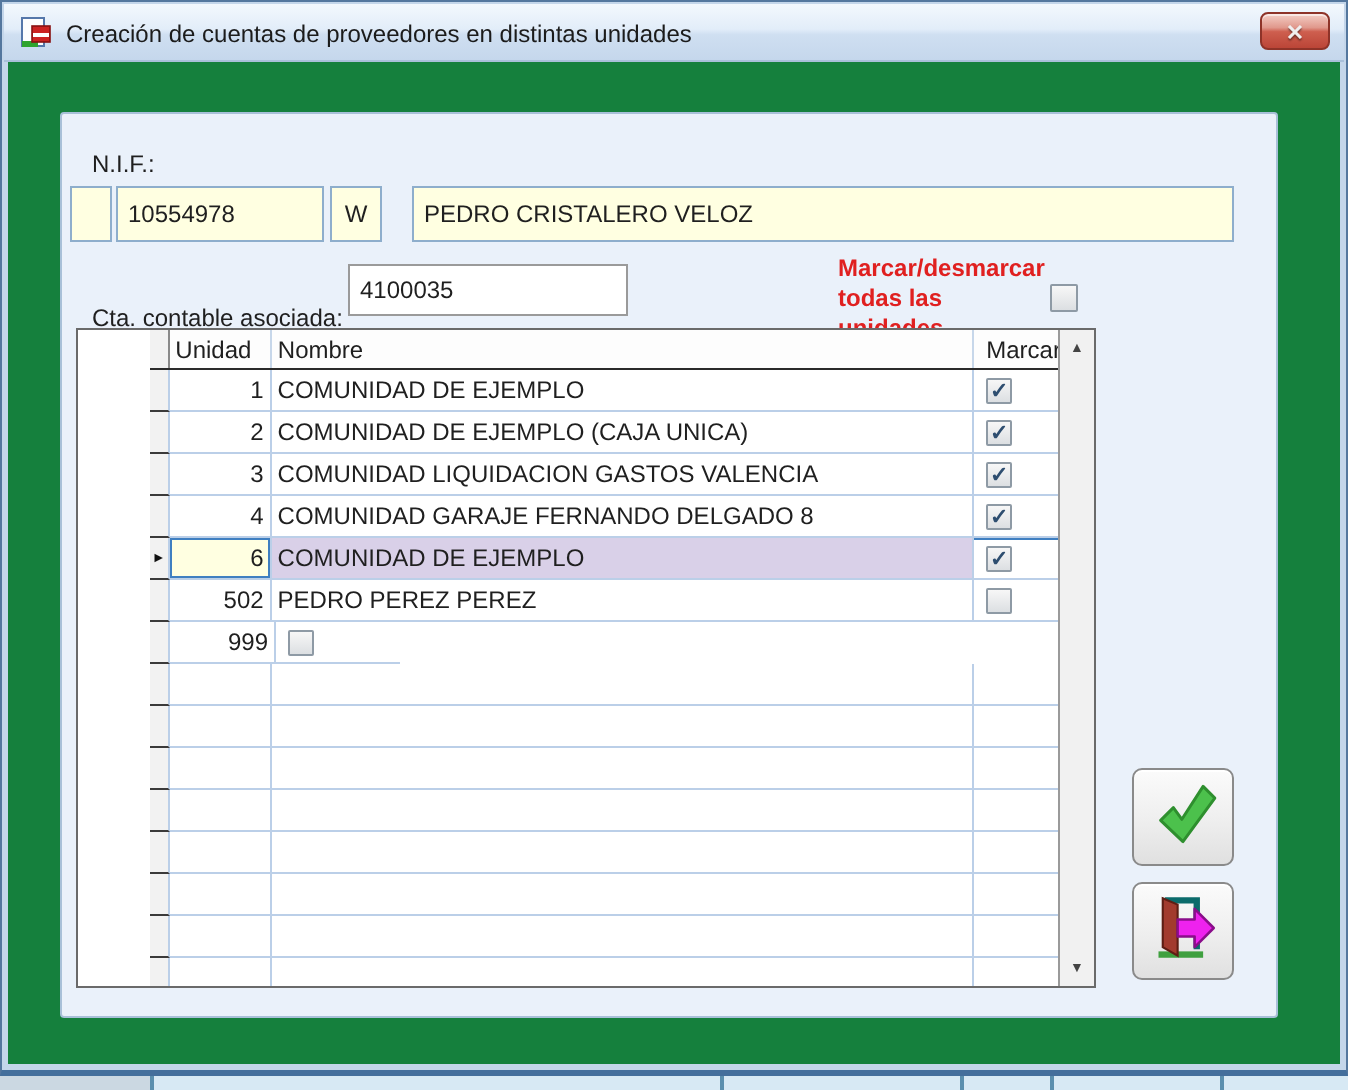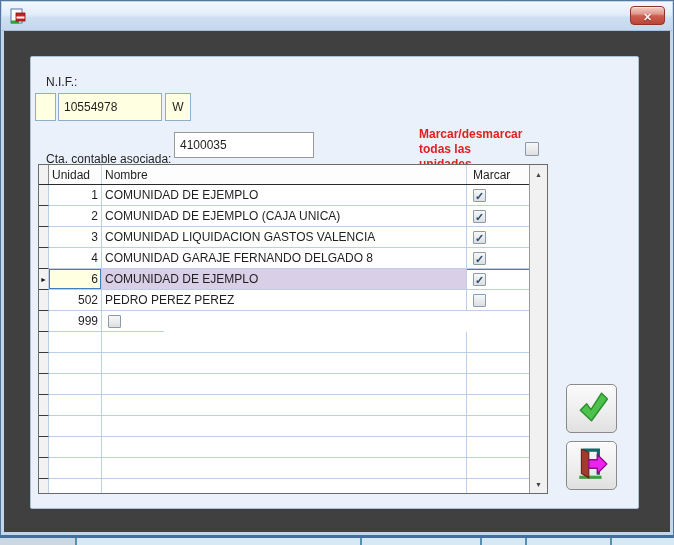--- a/index.html
+++ b/index.html
@@ -20,21 +20,21 @@
               border-bottom:1px solid #A9C0DA; }
   .appicon { position:absolute; left:8px; top:6px; width:17px; height:17px; }
   .title { position:absolute; left:31px; top:8px; font-size:12px; color:#1b1b1b; white-space:nowrap; }
   .closebtn { position:absolute; right:7px; top:4px; width:35px; height:19px; border-radius:4px;
               border:1px solid #8E3328; cursor:default; text-align:center;
               background:linear-gradient(180deg,#F4CFC6 0%, #E0988C 40%, #CE5F4F 52%, #BB4537 100%);
               box-shadow:inset 0 1px 0 rgba(255,255,255,.55); }
   .closebtn span { font-size:11px; font-weight:bold; color:#EFEFEF; line-height:17px;
                    text-shadow:0 1px 1px rgba(0,0,0,.45); }
 
-  .client { position:absolute; left:3px; top:30px; right:3px; bottom:3px; background:#404040;text-decoration:underline; }
+  .client { position:absolute; left:3px; top:30px; right:3px; bottom:3px; background:#15803d;text-decoration:underline; }
 
   
   .panel { position:absolute; left:26px; top:25px; width:609px; height:453px;
            background:#EAF1FA; border:1px solid #A8C0D8; border-radius:2px; font-size:12px; color:#1f1f1f; }
 
   .lbl { position:absolute; white-space:nowrap; color:#1f1f1f; }
   .field { position:absolute; border:1px solid #8EAECC; background:#FFFFE1;
            display:flex; align-items:center; padding:0 5px; white-space:nowrap; overflow:hidden; }
   .field.white { background:#FFFFFF; border-color:#9A9A9A; }
   .field.center { justify-content:center; padding:0; }
@@ -50,21 +50,21 @@
 
   .toggle-text { position:absolute; left:388px; top:70px; width:106px; font-weight:bold;
                  color:#E02020; line-height:15px; }
   .cb { width:14px; height:14px; border:1px solid #8E9AA5; border-radius:1px;
         background:linear-gradient(180deg,#F7F7F7,#DCDFE2); text-align:center;
         font-size:11px; line-height:12px; font-weight:bold; color:#2E4E70; }
   .toggle-cb { position:absolute; left:494px; top:85px; }
 
   
   .grid { position:absolute; left:7px; top:107px; width:510px; height:330px;
-          background:#fff; border:1px solid #6A6A6A; overflow:hidden; }
+          background:#fff; border:1px solid #6A6A6A; overflow:hidden;padding-left:36px; }
   .grid-head { display:flex; height:20px; background:#FDFDFD; border-bottom:1px solid #2A2A2A; }
   .grid-head .c { border-right:1px solid #C7D7EA; }
   .c { display:flex; align-items:center; overflow:hidden; white-space:nowrap; height:100%; }
   .c.ind    { width:10px; background:#F2F2F2; border-right:1px solid #8A8A8A; justify-content:center;
               font-size:7px; color:#111; }
   .c.unidad { width:53px; justify-content:flex-end; padding-right:3px; }
   .c.nombre { width:365px; padding-left:3px; }
   .c.marcar { width:62px; padding-left:6px; border-right:none !important; }
   .grid-head .c.unidad { justify-content:flex-start; padding-left:3px; }
   .grow { display:flex; height:21px; }
@@ -107,33 +107,35 @@
 
     <div class="titlebar">
       <span class="appicon">
         <svg width="17" height="17" viewBox="0 0 17 17">
           <rect x="1" y="1" width="11" height="14" fill="#FDFDFD" stroke="#5577AA" stroke-width="1"></rect>
           <rect x="1" y="12.5" width="8" height="3" fill="#2FA32F"></rect>
           <rect x="6" y="5" width="9" height="8" fill="#CC2222" stroke="#881111" stroke-width="0.8"></rect>
           <rect x="6.5" y="8.5" width="8" height="2" fill="#FFFFFF"></rect>
         </svg>
       </span>
+      <span class="title">Creación de cuentas de proveedores en distintas unidades</span>
       <div class="closebtn">
         <span>✕</span>
       </div>
     </div>
 
     <div class="client">
       <div class="panel">
 
         <span class="lbl nif-label">N.I.F.:</span>
         <div class="field nif-box1"></div>
         <div class="field nif-box2">10554978</div>
         <div class="field nif-box3 center">W</div>
 
+        <div class="field name-field">PEDRO CRISTALERO VELOZ</div>
 
         <span class="lbl cta-label">Cta. contable asociada:</span>
         <div class="field white cta-field">4100035</div>
 
         <div class="toggle-text">Marcar/desmarcar todas las unidades</div>
         <div class="cb toggle-cb"></div>
 
         <div class="grid">
           <div class="grid-head">
             <div class="c ind"></div>

